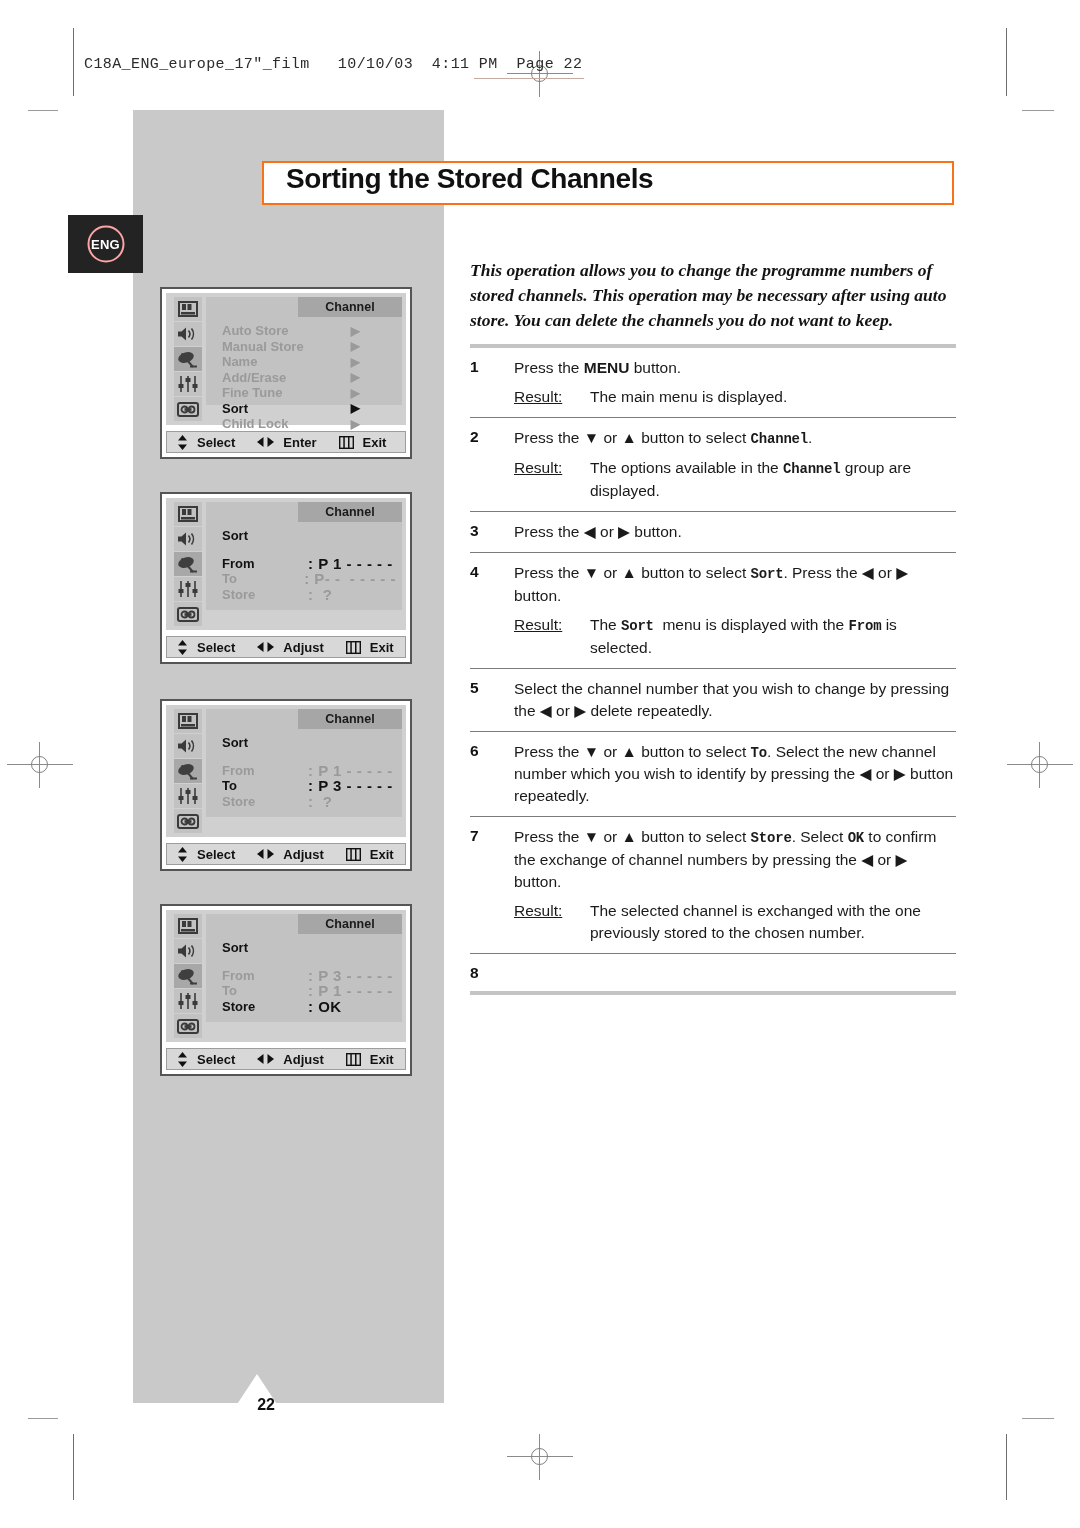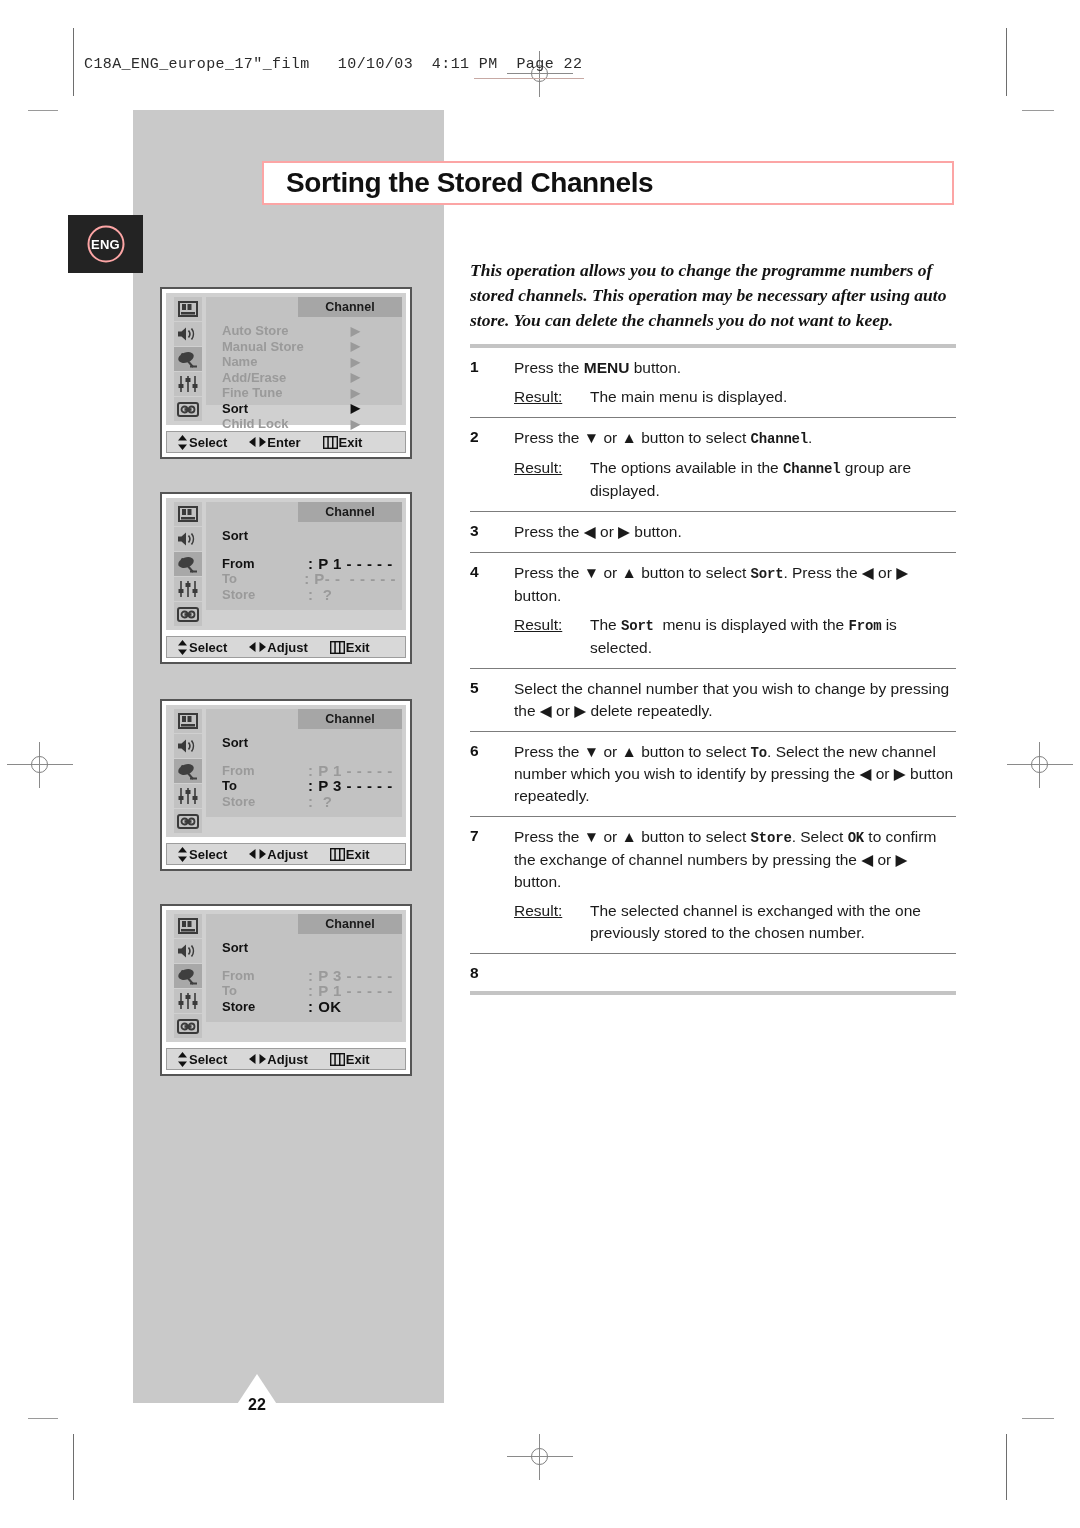--- a/index.html
+++ b/index.html
@@ -113,24 +113,24 @@
   }
 
   
   .title-box {
     position: absolute;
     left: 262px;
     top: 161px;
     width: 692px;
     height: 44px;
     background: #ffffff;
-    border: 2px solid #fca5a5;
+    border: 2px solid #f97316;
     box-sizing: border-box;
     display: flex;
-    align-items: center;
+    align-items: flex-start;
   }
   .title-box h1 {
     margin: 0;
     padding-left: 22px;
     font-size: 28px;
     font-weight: bold;
     color: #111111;
     letter-spacing: -0.4px;
   }
 
@@ -228,21 +228,21 @@
     border: 1px solid #9d9d9d;
     box-sizing: border-box;
     display: flex;
     align-items: center;
     padding-left: 10px;
     gap: 22px;
   }
   .osd-nav .navitem {
     display: flex;
     align-items: center;
-    gap: 1px;
+    gap: 9px;
     font-size: 13px;
     font-weight: bold;
     color: #111111;
   }
   .osd-nav .navitem svg { display: block; }
 
   
   .intro {
     position: absolute;
     left: 470px;
@@ -331,21 +331,21 @@
     height: 0;
     border-left: 31px solid transparent;
     border-right: 31px solid transparent;
     border-bottom: 47px solid #ffffff;
   }
   .pagenum .lab {
     position: absolute;
     left: -18px;
     top: 22px;
     width: 36px;
-    text-align: center;
+    text-align: right;
     font-size: 16px;
     font-weight: bold;
     color: #111111;
   }
 </style>
 </head>
 <body>
 
 <div class="crop-v" style="left:73px; top:28px; height:68px;"></div>
 <div class="crop-h" style="left:28px; top:110px; width:30px;"></div>

